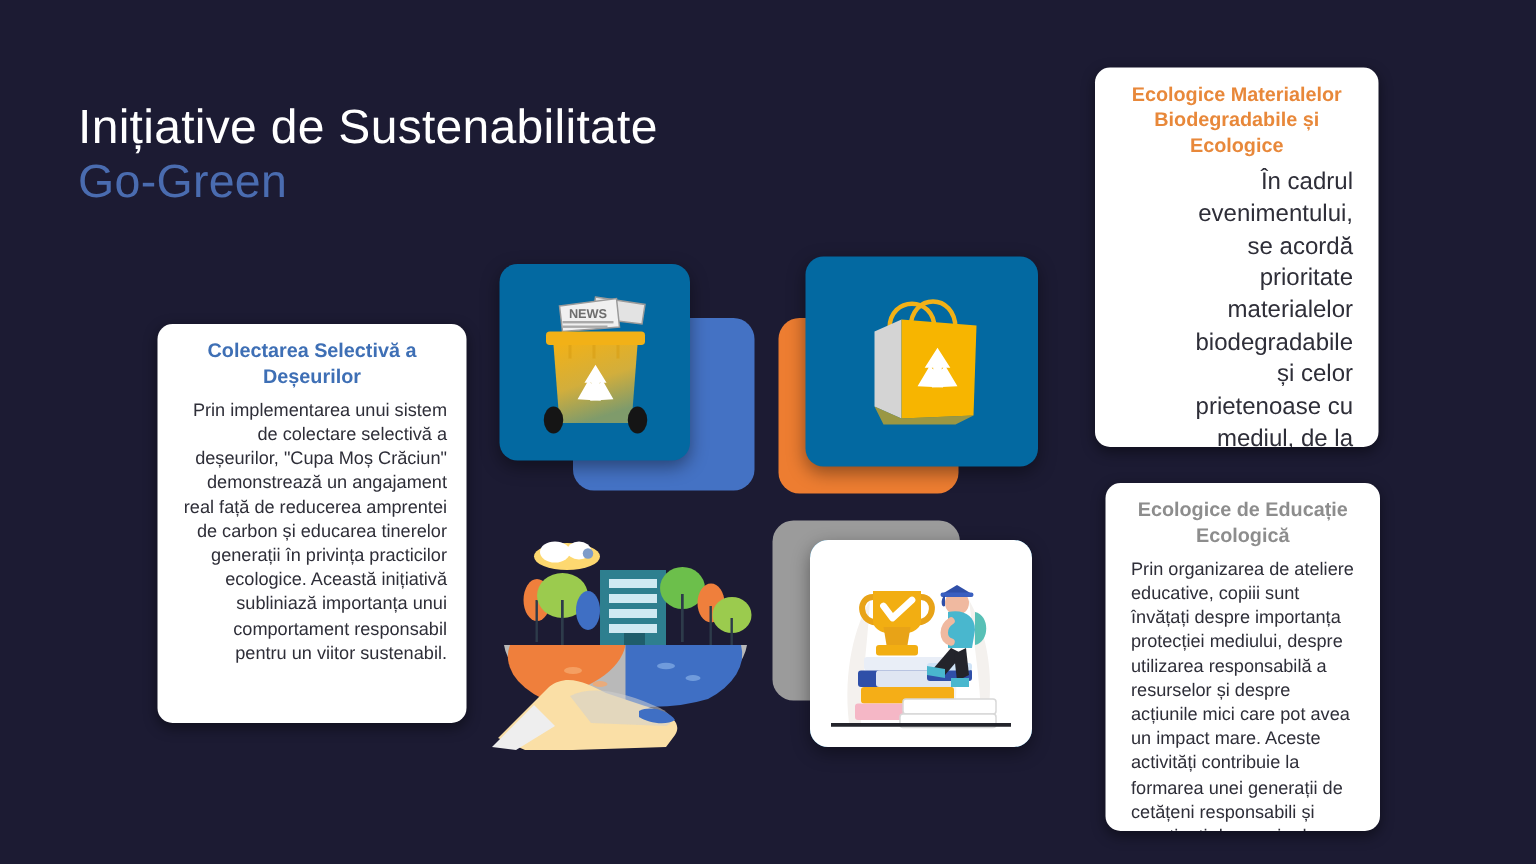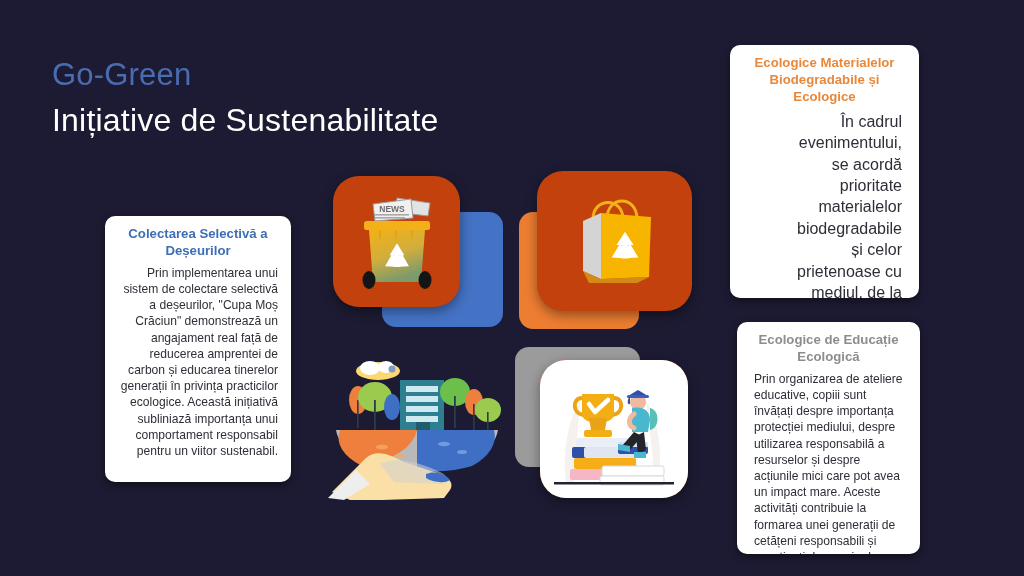--- a/index.html
+++ b/index.html
@@ -43,63 +43,63 @@
     font-weight:bold;
     line-height:1.28;
     margin-bottom:5px;
   }
   .tc-body {
     color:#2e2e38;
     text-align:right;
     line-height:1.34;
   }
 
-  #card-left   { left:105px; top:216px; width:186px; height:266px; }
+  #card-left   { left:105px; top:216px; width:206px; height:266px; }
   #card-left .tc-title { color:#3e6fb5; font-size:13.2px; }
   #card-left .tc-body  { font-size:12.1px; }
 
   #card-top-right   { left:730px; top:45px; width:189px; height:253px; }
   #card-top-right .tc-title { color:#e8883a; font-size:13.2px; }
   #card-top-right .tc-body  { font-size:16px; text-align:right; padding:0 4px;margin-left:36px; }
 
   #card-bottom-right { left:737px; top:322px; width:183px; height:232px; }
   #card-bottom-right .tc-title { color:#8d8d8d; font-size:13.2px; }
   #card-bottom-right .tc-body  { font-size:12.1px; text-align:left; padding:0 4px; }
 
   
   .accent {
     position:absolute;
     border-radius:14px;
   }
   .imgcard {
     position:absolute;
-    background:#c2410c;
-    border-radius:26px;
+    background:#0369a1;
+    border-radius:12px;
     box-shadow:0 4px 12px rgba(0,0,0,.40);
     overflow:hidden;
   }
   .imgcard svg, .illus svg { display:block; width:100%; height:100%; }
 
   #accent-blue   { left:382px; top:212px; width:121px; height:115px; background:#4472c4; }
   #card-bin      { left:333px; top:176px; width:127px; height:131px; }
 
   #accent-orange { left:519px; top:212px; width:120px; height:117px; background:#ed7d31; }
   #card-bag      { left:537px; top:171px; width:155px; height:140px; }
 
   #illus-hand    { position:absolute; left:322px; top:352px; width:180px; height:148px; }
 
   #accent-gray   { left:515px; top:347px; width:125px; height:120px; background:#9b9b9b; }
   #card-edu      { left:540px; top:360px; width:148px; height:138px; }
 </style>
 </head>
 <body>
 
 <div id="heading">
+  <div id="subtitle">Inițiative de Sustenabilitate</div>
   <div id="brand">Go-Green</div>
-  <div id="subtitle">Inițiative de Sustenabilitate</div>
 </div>
 
 <div class="textcard" id="card-left">
   <div class="tc-title">Colectarea Selectivă a Deșeurilor</div>
   <div class="tc-body">Prin implementarea unui sistem de colectare selectivă a deșeurilor, "Cupa Moș Crăciun" demonstrează un angajament real față de reducerea amprentei de carbon și educarea tinerelor generații în privința practicilor ecologice. Această inițiativă subliniază importanța unui comportament responsabil pentru un viitor sustenabil.</div>
 </div>
 
 <div class="textcard" id="card-top-right">
   <div class="tc-title">Ecologice Materialelor Biodegradabile și Ecologice</div>
   <div class="tc-body">În cadrul evenimentului, se acordă prioritate materialelor biodegradabile și celor prietenoase cu mediul, de la ambalaje la decorațiuni. Astfel, evenimentul contribuie activ la protecția naturii, promovând o cultură a sustenabilității în comunitate.</div>

